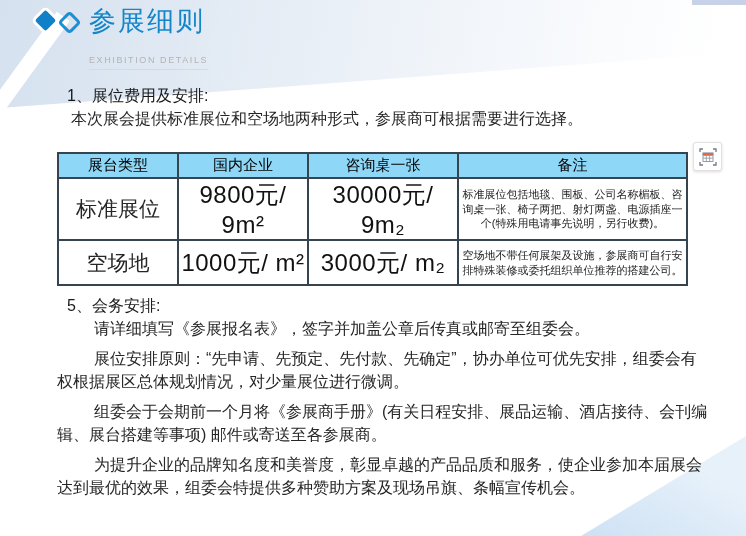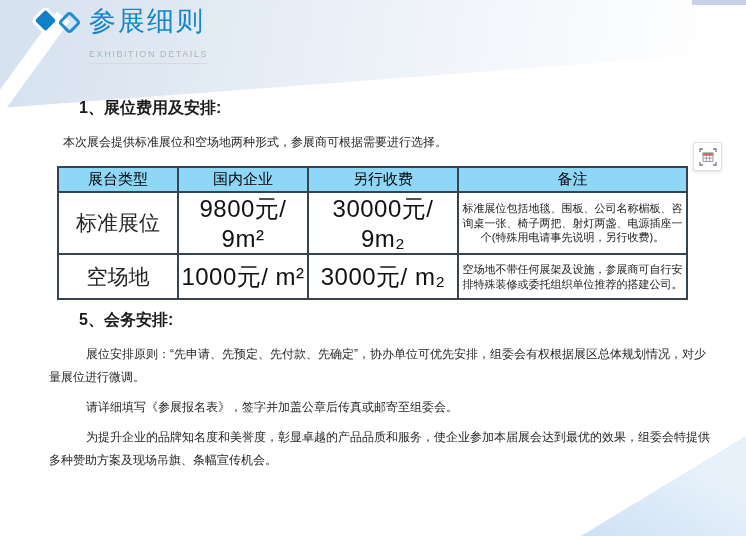--- a/index.html
+++ b/index.html
@@ -42,32 +42,32 @@
     border:3px solid #1e8fd0; border-radius:4px; transform:rotate(45deg);
     background:transparent;
   }
   .diamond-solid {
     position:absolute; left:2px; top:2px; width:21px; height:21px;
     background:#1080c8; border:3px solid #ffffff; border-radius:5px;
     transform:rotate(45deg);
   }
   .hdr-text { margin-left:4px; padding-bottom:4px; border-bottom:1px solid #d9d9d9; }
   .hdr-title { font-size:27px; line-height:27px; color:#1486c9; letter-spacing:2px; font-weight:500; }
-  .hdr-sub { font-size:9px; letter-spacing:1.6px; color:#b3b3b3; margin-top:14px; }
+  .hdr-sub { font-size:9px; letter-spacing:1.6px; color:#b3b3b3; margin-top:20px; }
 
   
   .content { position:absolute; top:84px; left:0; width:746px; padding:0 36px 0 41px; z-index:2; }
-  .sec-heading { font-size:16px; font-weight:700; color:#1a1a1a; line-height:23px; text-indent:26px; margin:12px; }
-  .para { font-size:12px; line-height:23px; margin:0 0 7px 8px; }
+  .sec-heading { font-size:16px; font-weight:400; color:#1a1a1a; line-height:23px; text-indent:26px; margin:0; }
+  .para { font-size:16px; line-height:23px; margin:0 0 7px 16px; }
   .indent-1 { text-indent:14px; }
   .indent-2 { text-indent:37px; }
   .mt-sec { margin-top:8px; }
 
   
-  .fee-table { border-collapse:collapse; margin:12px 0 2px 16px; table-layout:fixed; }
+  .fee-table { border-collapse:collapse; margin:22px 0 2px 16px; table-layout:fixed; }
   .fee-table td, .fee-table th { border:2px solid #35444f; text-align:center; vertical-align:middle; padding:0; }
   .fee-table th { background:#8ed7f7; font-weight:400; font-size:15px; height:25px; color:#000; }
   .col-type  { width:120px; }
   .col-dom   { width:130px; }
   .col-for   { width:150px; }
   .col-rem   { width:229px; }
   .row-1 td { height:50px; }
   .row-2 td { height:45px; }
   .cell-type { font-size:21px; }
   .cell-price { font-size:24px; letter-spacing:0.5px; color:#111; }
@@ -126,37 +126,38 @@
     <colgroup>
       <col class="col-type">
         <col class="col-dom">
         <col class="col-for">
         <col class="col-rem">
     </colgroup>
     <tbody>
         <tr>
       <th>展台类型</th>
       <th>国内企业</th>
-      <th>另行收费</th>
+      <th>咨询桌一张</th>
       <th>备注</th>
     </tr>
     <tr class="row-1">
       <td class="cell-type">标准展位</td>
       <td class="cell-price">9800元/ 9m²</td>
       <td class="cell-price">30000元/ 9m₂</td>
       <td class="cell-remark">标准展位包括地毯、围板、公司名称楣板、咨询桌一张、椅子两把、射灯两盏、电源插座一个(特殊用电请事先说明，另行收费)。</td>
     </tr>
     <tr class="row-2">
       <td class="cell-type">空场地</td>
       <td class="cell-price">1000元/ m²</td>
       <td class="cell-price">3000元/ m₂</td>
       <td class="cell-remark">空场地不带任何展架及设施，参展商可自行安排特殊装修或委托组织单位推荐的搭建公司。</td>
     </tr>
   </tbody>
     </table>
 
   <div class="sec-heading mt-sec">5、会务安排:</div>
+  <p class="para indent-2">请详细填写《参展报名表》，签字并加盖公章后传真或邮寄至组委会。</p>
   <p class="para indent-2">展位安排原则：“先申请、先预定、先付款、先确定”，协办单位可优先安排，组委会有权根据展区总体规划情况，对少量展位进行微调。</p>
-  <p class="para indent-2">请详细填写《参展报名表》，签字并加盖公章后传真或邮寄至组委会。</p>
+  <p class="para indent-2">组委会于会期前一个月将《参展商手册》(有关日程安排、展品运输、酒店接待、会刊编辑、展台搭建等事项) 邮件或寄送至各参展商。</p>
 
   <p class="para indent-2">为提升企业的品牌知名度和美誉度，彰显卓越的产品品质和服务，使企业参加本届展会达到最优的效果，组委会特提供多种赞助方案及现场吊旗、条幅宣传机会。</p>
 
 </div>
 
 </body></html>

